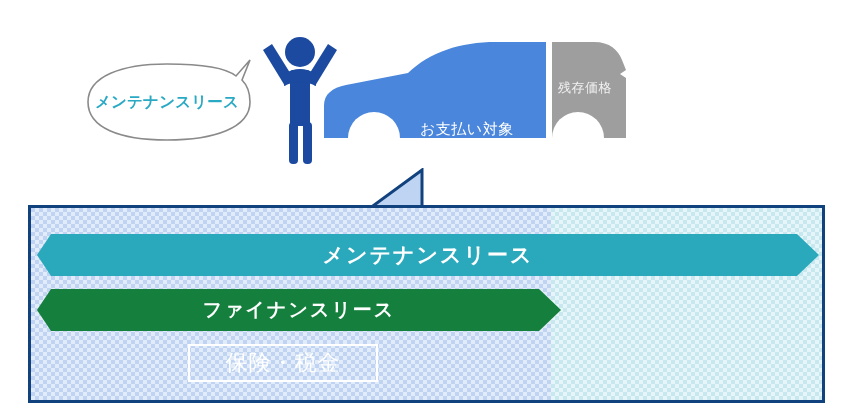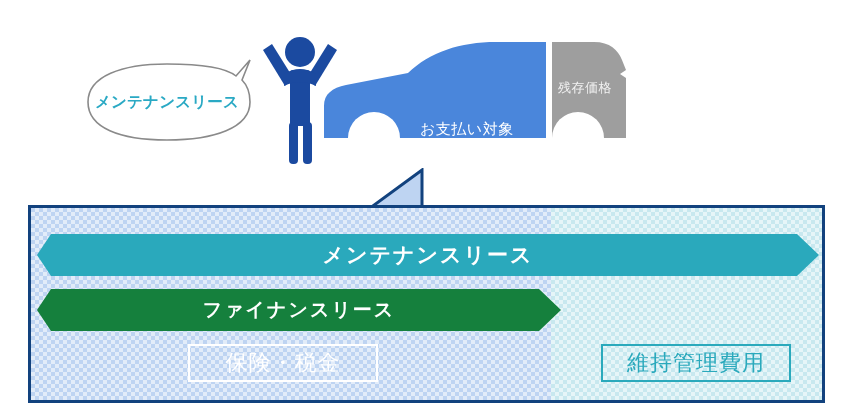--- a/index.html
+++ b/index.html
@@ -274,17 +274,16 @@
     <div class="panel-bg-left"></div>
     <div class="panel-bg-right"></div>
 
     <div class="bars">
       <div class="bar bar-maintenance">メンテナンスリース</div>
 
       <div class="bar bar-finance">ファイナンスリース</div>
 
       <div class="cat-label cat-insurance">保険・税金</div>
 
-      <div class="cat-label cat-maintcost">維持管理費用</div>
     </div>
   </div>
 
 </div>
 
 </body></html>

